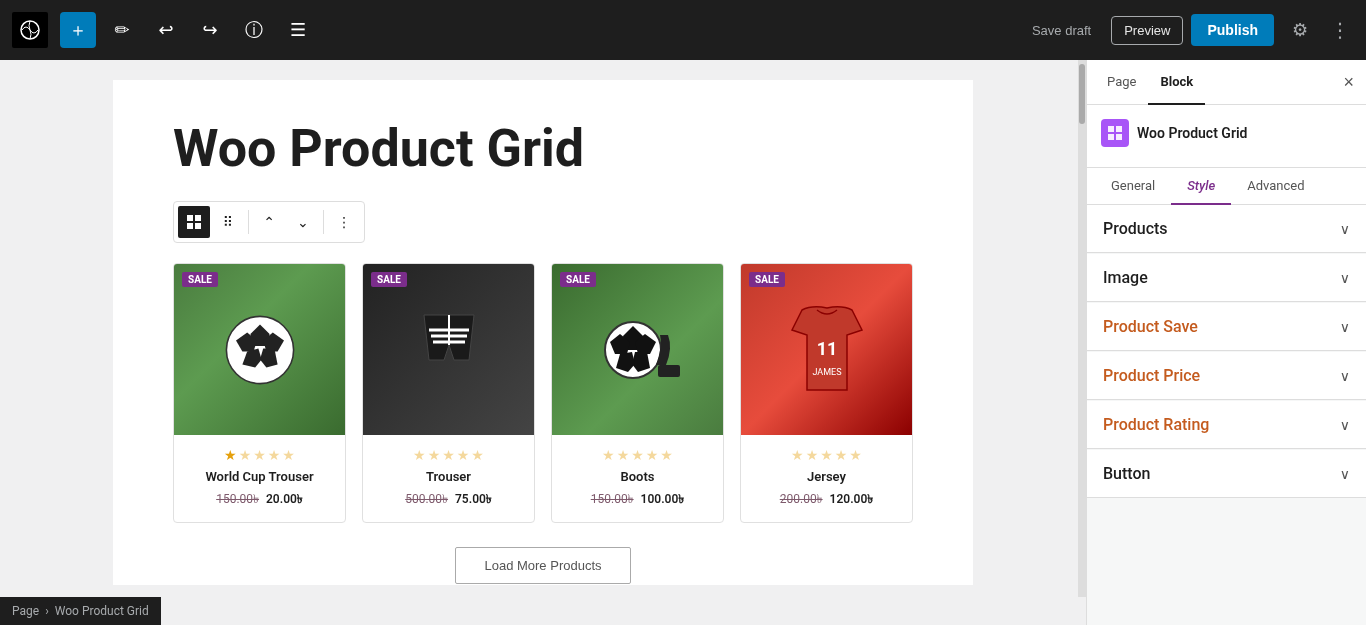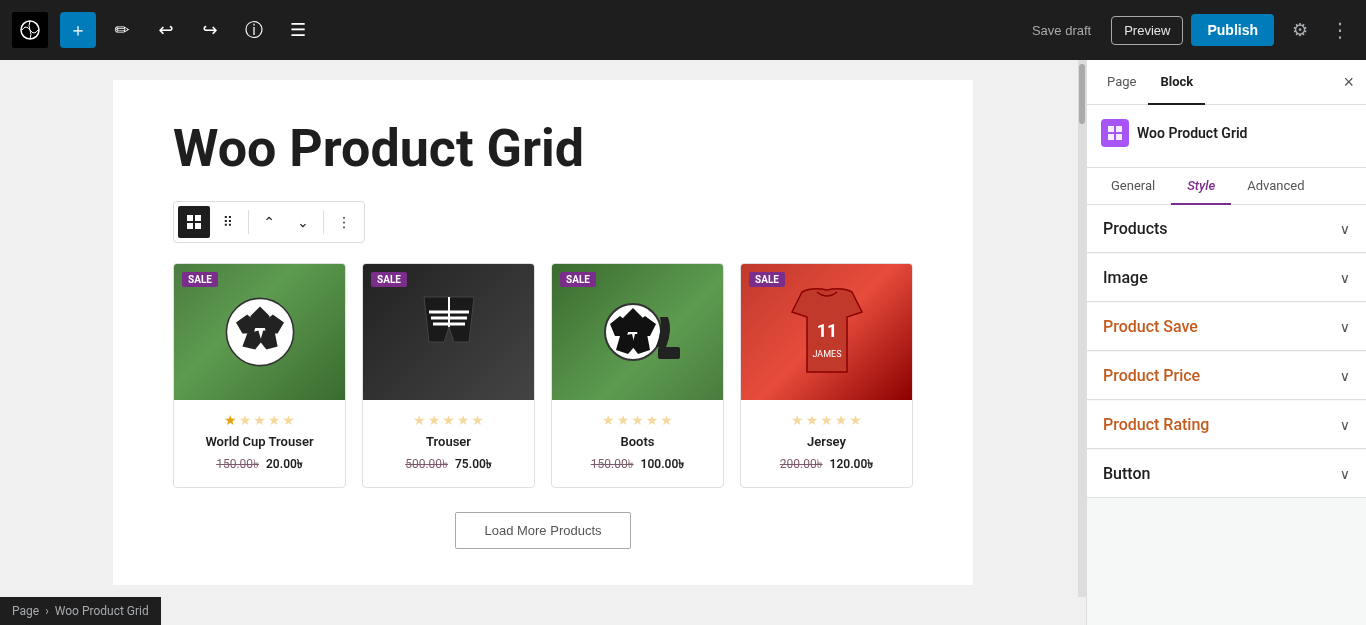--- a/index.html
+++ b/index.html
@@ -77,21 +77,21 @@
     .block-toolbar-divider { width: 1px; height: 24px; background: #ddd; margin: 0 2px; }
 
     
     .product-grid {
       display: grid; grid-template-columns: repeat(4, 1fr); gap: 16px; margin-bottom: 24px;
     }
     .product-card {
       border: 1px solid #e0e0e0; border-radius: 4px; overflow: hidden; background: white;
     }
     .product-image {
-      position: relative; height: 136px; overflow: hidden;
+      position: relative; height: 171px; overflow: hidden;
     }
     .sale-badge {
       position: absolute; top: 8px; left: 8px; background: #7b2d8b; color: white;
       font-size: 10px; font-weight: 700; padding: 2px 6px; border-radius: 2px; z-index: 1;
     }
     .product-body { padding: 12px; }
     .product-stars { display: flex; gap: 2px; margin-bottom: 6px; }
     .star { color: #e5a00d; font-size: 14px; }
     .star.empty { color: #e5a00d; opacity: 0.4; }
     .product-name { text-align: center; font-size: 13px; font-weight: 600; color: #1e1e1e; margin-bottom: 6px; }

